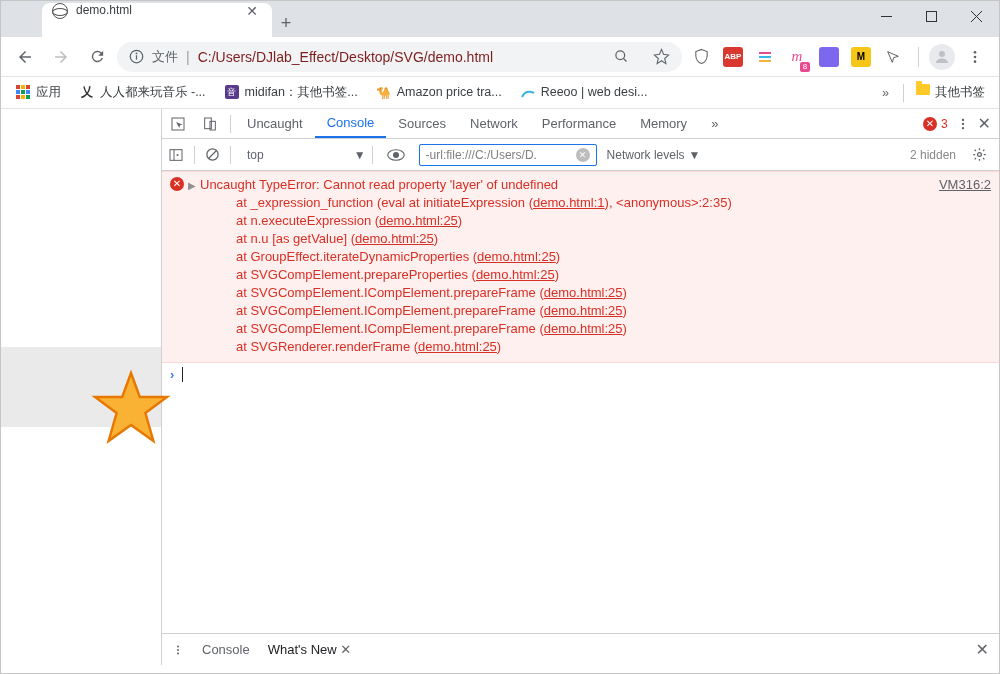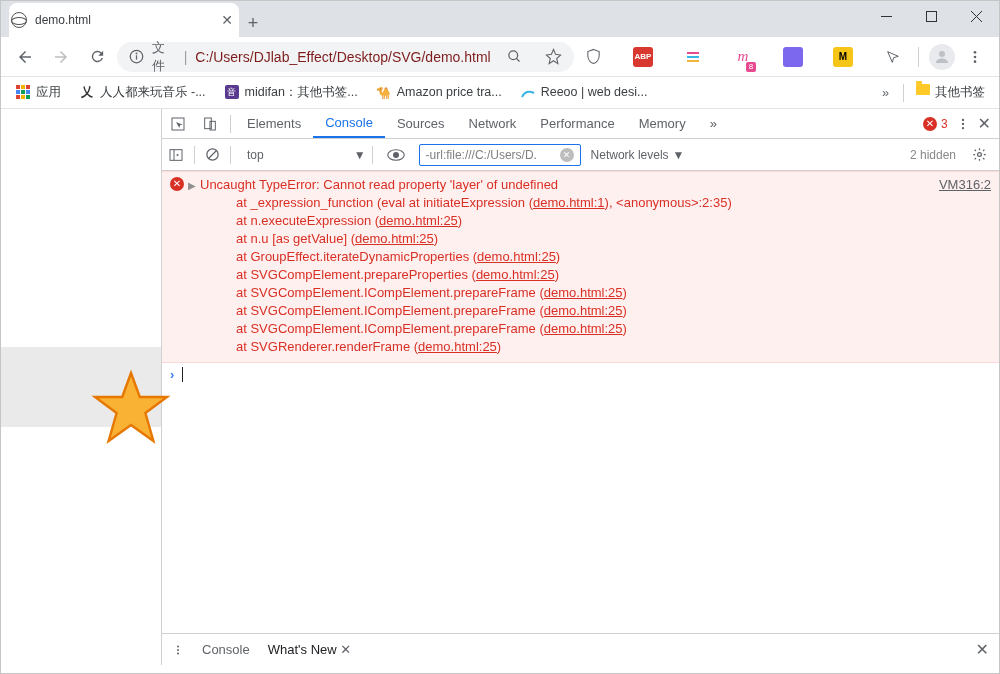--- a/index.html
+++ b/index.html
@@ -3,36 +3,36 @@
 <meta charset="utf-8">
 <style>
 * { margin: 0; padding: 0; box-sizing: border-box; font-family: "Segoe UI", Arial, sans-serif; }
 body { width: 1000px; height: 674px; background: #fff; overflow: hidden; border: 1px solid #c5c5c5; position: relative; }
 .win-controls { position: absolute; top: 0; right: 0; display: flex; height: 30px; }
 .win-btn { width: 45px; display: flex; justify-content: center; align-items: center; color: #555; font-size: 12px; }
 .win-btn svg { width: 11px; height: 11px; }
 
 
 .tabstrip { height: 36px; background: #dee1e6; display: flex; align-items: flex-end; padding-left: 8px; }
-.tab { height: 34px; background: #fff; border-radius: 8px 8px 0 0; display: flex; align-items: center; padding: 0 2px; min-width: 230px; gap: 8px; }
+.tab { height: 34px; background: #fff; border-radius: 8px 8px 0 0; display: flex; align-items: flex-start; padding: 0 10px; min-width: 230px; gap: 8px; margin-left: 33px; }
 .tab-favicon { width: 16px; height: 16px; border: 1.5px solid #555; border-radius: 50%; position: relative; }
 .tab-favicon::before { content: ""; position: absolute; width: 100%; height: 6px; border-radius: 50%; border: 1.5px solid #555; top: 4px; left: -1.5px; }
 .tab-title { flex: 1; font-size: 12px; color: #3c4043; }
 .tab-close { color: #5f6368; font-size: 14px; padding: 0 4px; }
 .newtab { width: 28px; height: 28px; display: flex; align-items: center; justify-content: center; color: #5f6368; font-size: 18px; }
 
 
 .toolbar { height: 40px; display: flex; align-items: center; padding: 0 8px; gap: 4px; border-bottom: 1px solid #e4e4e4; }
 .nav-btn { width: 32px; height: 32px; display: flex; align-items: center; justify-content: center; color: #5f6368; border-radius: 50%; }
 .nav-btn.disabled { color: #b9b9b9; }
 .omnibox { flex: 1; height: 30px; background: #f1f3f4; border-radius: 15px; display: flex; align-items: center; padding: 0 12px; gap: 8px; color: #5f6368; font-size: 14px; }
 .omnibox .info { font-size: 13px; }
 .omnibox .url { color: #7f1d1d; }
 .tb-icon { width: 30px; height: 30px; display: flex; align-items: center; justify-content: center; }
-.ext-icons { display: flex; align-items: flex-start; gap: 20px; }
+.ext-icons { display: flex; align-items: flex-start; gap: 2px; }
 .ext-box { width: 20px; height: 20px; display: flex; align-items: center; justify-content: center; border-radius: 3px; font-size: 10px; font-weight: bold; color: #fff; }
 .avatar { width: 26px; height: 26px; background: #e8eaed; border-radius: 50%; display:flex; align-items:center; justify-content:center; }
 
 
 .bookmarks { height: 32px; display: flex; align-items: center; padding: 0 8px; gap: 6px; border-bottom: 1px solid #e4e4e4; font-size: 12.5px; color: #3c4043; }
 .bm-item { display: flex; gap: 5px; padding: 3px 6px; border-radius: 4px; }
 .bm-icon { width: 16px; height: 16px; display: flex; align-items: center; justify-content: center; font-size: 12px; }
 .bm-spacer { flex: 1; }
 .bm-chevron { color: #5f6368; padding: 0 8px; }
 .bm-folder { width:14px; height:11px; background:#ffca28; border-radius:1px; position:relative; }
@@ -51,21 +51,21 @@
 .dt-sep { width: 1px; height: 18px; background: #d0d0d0; margin: 0 4px; }
 .dt-tab { padding: 0 12px; height: 100%; display: flex; align-items: center; }
 .dt-tab.active { color: #1a73e8; border-bottom: 2px solid #1a73e8; }
 .dt-tabs-right { margin-left: auto; display: flex; align-items: center; gap: 8px; padding-right: 8px; }
 .err-badge { display: flex; align-items: center; gap: 4px; color: #d93025; font-size: 12px; }
 .err-circle { width: 14px; height: 14px; border-radius: 50%; background: #d93025; color: #fff; display:flex; align-items:center; justify-content:center; font-size:10px; }
 
 .dt-filterbar { height: 32px; display: flex; align-items: center; border-bottom: 1px solid #d0d0d0; padding: 0 6px; font-size: 12px; color: #5f6368; gap: 4px; }
 .dt-filterbar .sep { width: 1px; height: 18px; background: #d0d0d0; margin: 0 6px; }
 .ctx-select { display: flex; align-items: center; gap: 90px; padding: 2px 6px; border-right: 1px solid #d0d0d0; }
-.filter-input { width: 162px; height: 22px; border: 1px solid #1a73e8; border-radius: 2px; padding: 0 6px; display: flex; align-items: center; gap: 4px; color: #808080; font-size: 12px; background:#fff; }
+.filter-input { width: 178px; height: 22px; border: 1px solid #1a73e8; border-radius: 2px; padding: 0 6px; display: flex; align-items: center; gap: 4px; color: #808080; font-size: 12px; background:#fff; }
 .filter-clear { width: 14px; height: 14px; border-radius: 50%; background: #bdbdbd; color: #fff; display:flex; align-items:center; justify-content:center; font-size:9px; margin-left:auto;}
 .levels { display: flex; align-items: center; gap: 4px; padding: 0 6px; }
 .hidden-count { margin-left: auto; padding-right: 6px; color: #888; }
 .gear { padding: 0 6px; }
 
 .console-body { flex: 1; overflow: auto; font-family: Consolas, monospace; font-size: 13px; }
 .err-block { background: #fff0f0; border-top: 1px solid #ffd7d9; border-bottom: 1px solid #ffd7d9; padding: 4px 8px 6px 30px; position: relative; color: #d93025; line-height: 18px; }
 .err-block .err-ico { position: absolute; left: 8px; top: 5px; width: 14px; height: 14px; border-radius: 50%; background: #d93025; color: #fff; display:flex; align-items:center; justify-content:center; font-size:10px; }
 .err-block .caret { position: absolute; left: 26px; top: 5px; color: #919191; font-size: 10px; }
 .err-msg { padding-left: 8px; }
@@ -267,21 +267,21 @@
             <path d="M9 9l10 4-4 1-1 4z" fill="#5f6368"></path>
           </svg>
         </div>
       <div class="dt-tab-icon">
           <svg width="16" height="16" viewBox="0 0 24 24">
             <rect x="4" y="3" width="10" height="16" fill="none" stroke="#5f6368" stroke-width="1.5"></rect>
             <rect x="12" y="8" width="8" height="13" fill="none" stroke="#5f6368" stroke-width="1.5"></rect>
           </svg>
         </div>
       <span class="dt-sep"></span>
-      <div class="dt-tab">Elements</div>
+      <div class="dt-tab">Uncaught</div>
       <div class="dt-tab active">Console</div>
       <div class="dt-tab">Sources</div>
       <div class="dt-tab">Network</div>
       <div class="dt-tab">Performance</div>
       <div class="dt-tab">Memory</div>
       <div class="dt-tab">»</div>
       <div class="dt-tabs-right">
         <div class="err-badge">
             <span class="err-circle">✕</span>
             <span>3</span>

